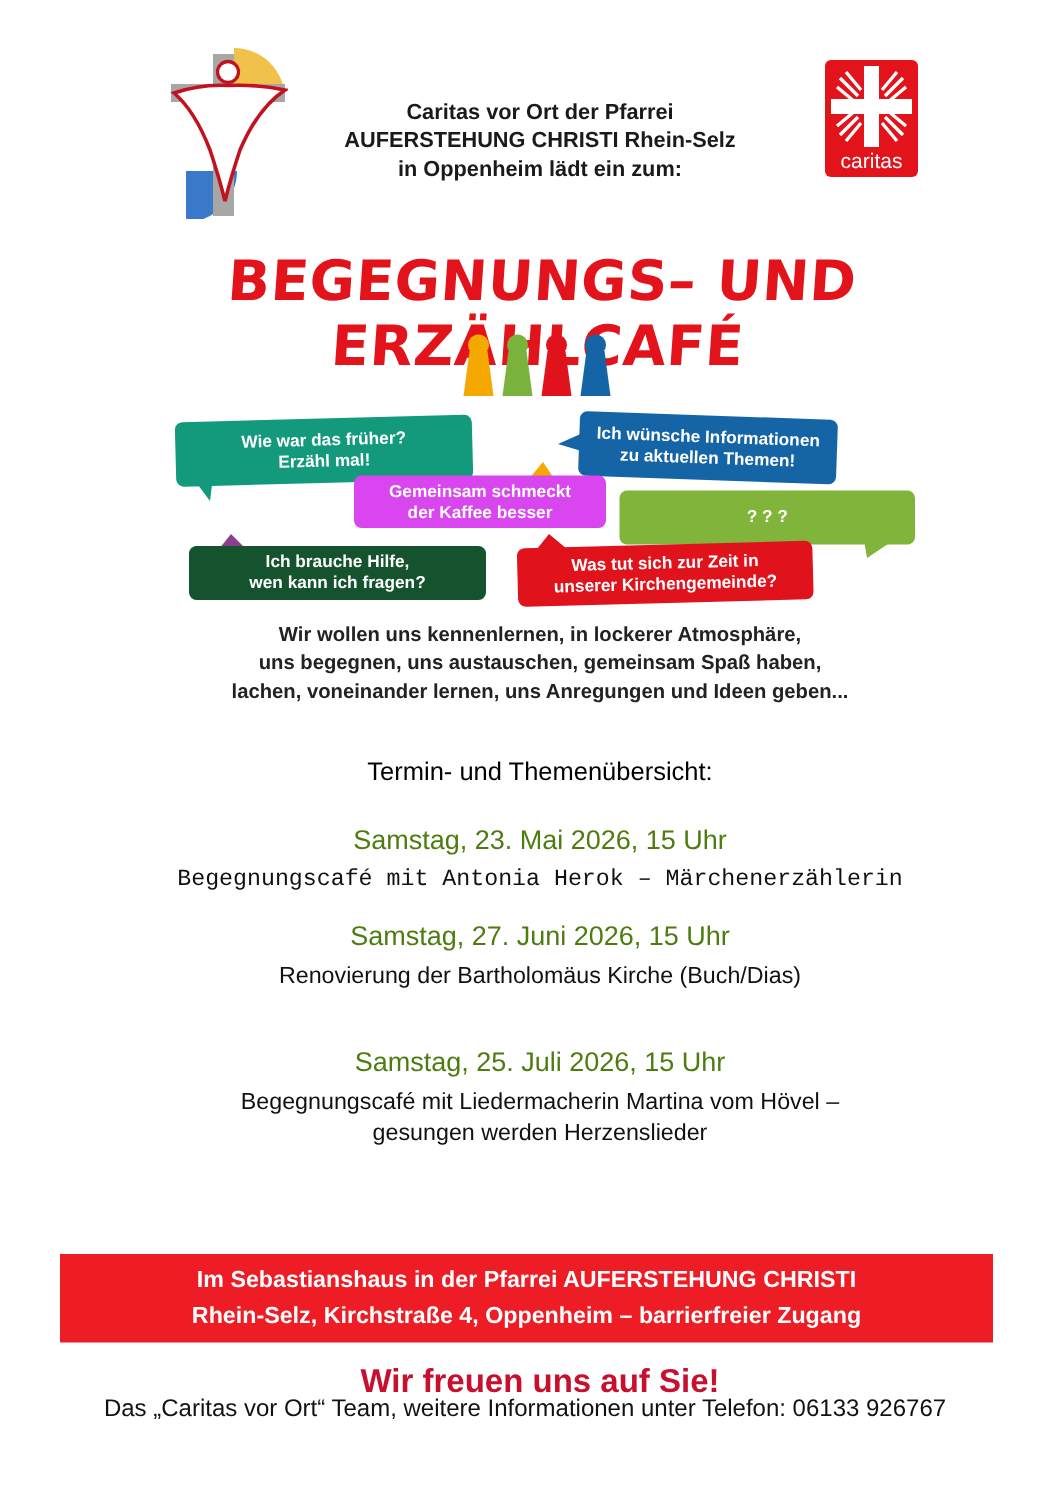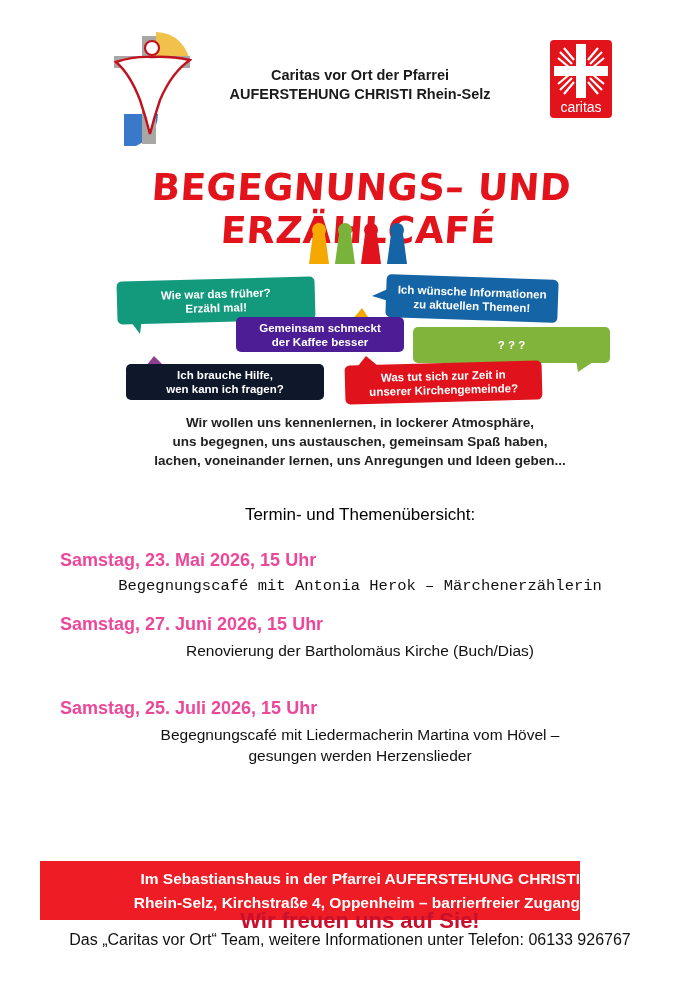--- a/index.html
+++ b/index.html
@@ -17,35 +17,35 @@
            color: #e3131b; letter-spacing: 0.5px; transform: skewX(-4deg); }
 
   #pawns { left: 308px; top: 222px; width: 100px; height: 44px; }
 
   
   .bubble { position: absolute; color: #fff; font-weight: bold; font-size: 11.5px; line-height: 14px;
             text-align: center; border-radius: 5px; display: flex; align-items: center; justify-content: center; flex-direction: column; }
 
   #bubble-green { left: 117px; top: 279px; width: 198px; height: 43px; background: #139a7d; transform: rotate(-1.5deg); }
   #bubble-blue  { left: 386px; top: 277px; width: 172px; height: 43px; background: #1565a6; transform: rotate(2deg); }
-  #bubble-orange{ left: 236px; top: 317px; width: 168px; height: 35px; background: #4c1d95; }
+  #bubble-orange{ left: 236px; top: 317px; width: 168px; height: 35px; background: #d946ef; }
   #bubble-lime  { left: 413px; top: 327px; width: 197px; height: 36px; background: #80b43a; }
-  #bubble-purple{ left: 126px; top: 364px; width: 198px; height: 36px; background: #0f172a; }
+  #bubble-purple{ left: 126px; top: 364px; width: 198px; height: 36px; background: #14532d; }
   #bubble-red   { left: 345px; top: 363px; width: 197px; height: 39px; background: #e0131d; transform: rotate(-1.5deg); }
 
   #intro-text { left: 100px; top: 413px; width: 520px; font-size: 13.5px; line-height: 19px; color: #222; font-weight: bold; }
 
   #schedule-heading { left: 100px; top: 505px; width: 520px; font-weight: normal; font-size: 17px; color: #000; }
 
-  .event-date { position: absolute; left: 60px; width: 600px; text-align: left; font-weight: bold; font-size: 18px; color: #ec4899; }
+  .event-date { position: absolute; left: 60px; width: 600px; text-align: center; font-weight: normal; font-size: 18px; color: #4d7c0f; }
   .event-desc { position: absolute; left: 40px; width: 640px; text-align: center; font-size: 15.5px; line-height: 21px; color: #111; }
 
-  #venue-banner { left: 40px; top: 861px; width: 540px; height: 59px; background: #ee1c24; color: #fff;
+  #venue-banner { left: 40px; top: 836px; width: 622px; height: 59px; background: #ee1c24; color: #fff;
                   font-weight: bold; font-size: 15.5px; line-height: 24px; display: flex; flex-direction: column;
-                  align-items: flex-end; justify-content: center; }
+                  align-items: center; justify-content: center; }
 
   #closing { left: 100px; top: 908px; width: 520px; font-weight: bold; font-size: 22px; color: #c8102e; }
   #contact { left: 20px; top: 931px; width: 660px; font-size: 16px; color: #111; }
 </style>
 </head>
 <body>
 
 <div id="cross-logo" class="abs">
   <svg width="80" height="116" viewBox="0 0 80 116">
 
@@ -57,20 +57,21 @@
     <rect x="2" y="26" width="76" height="12" fill="#a9a7a5"></rect>
 
     <circle cx="40" cy="18" r="7" fill="#fff" stroke="#c1121f" stroke-width="2.2"></circle>
     <path d="M4 32 Q22 26 40 27 Q58 26 78 30 Q60 42 48 70 Q42 88 38 104 Q34 88 28 70 Q18 44 4 32 Z" fill="#fff" stroke="#c1121f" stroke-width="2.4"></path>
   </svg>
 </div>
 
 <div id="header-text" class="abs center">
   <div>Caritas vor Ort der Pfarrei</div>
   <div>AUFERSTEHUNG CHRISTI Rhein-Selz</div>
+  <div>in Oppenheim lädt ein zum:</div>
 </div>
 
 <div id="caritas-logo" class="abs">
   <svg width="62" height="78" viewBox="0 0 62 78">
     <rect x="0" y="0" width="62" height="78" rx="4" fill="#e3131b"></rect>
 
     <g stroke="#fff" stroke-width="2.2" fill="none">
       <path d="M10 12 L22 24"></path>
         <path d="M8 18 L20 28"></path>
         <path d="M14 8 L24 20"></path>

